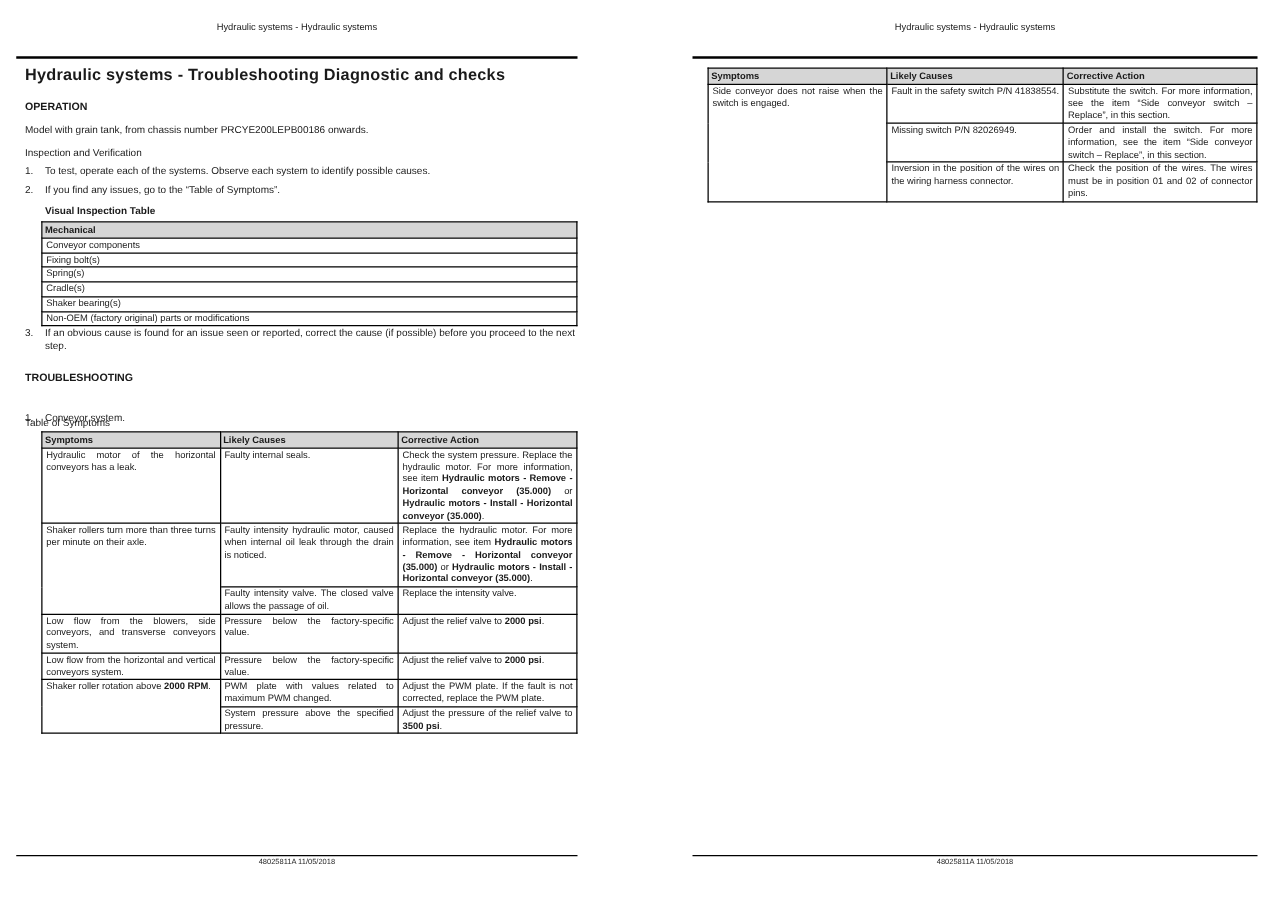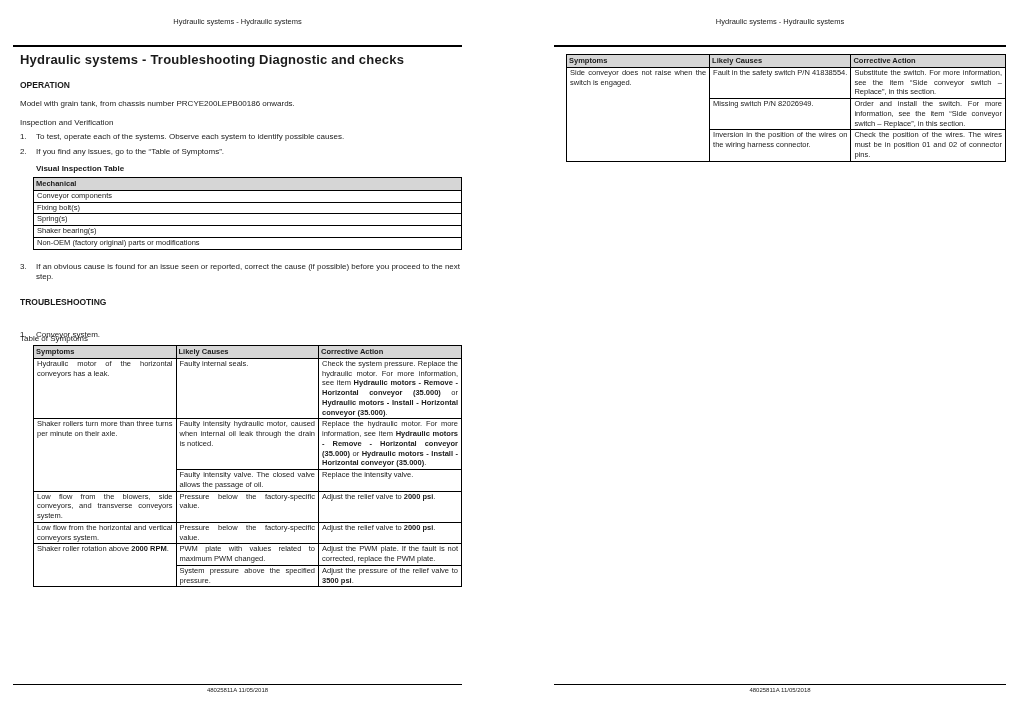--- a/index.html
+++ b/index.html
@@ -70,20 +70,23 @@
     </thead>
     <tbody>
       <tr>
           <td class="left-only">Conveyor components</td>
         </tr>
       <tr>
           <td class="left-only">Fixing bolt(s)</td>
         </tr>
       <tr>
           <td class="left-only">Spring(s)</td>
+        </tr>
+      <tr>
+          <td class="left-only">Cradle(s)</td>
         </tr>
       <tr>
           <td class="left-only">Shaker bearing(s)</td>
         </tr>
       <tr>
           <td class="left-only">Non-OEM (factory original) parts or modifications</td>
         </tr>
     </tbody>
   </table>
 

